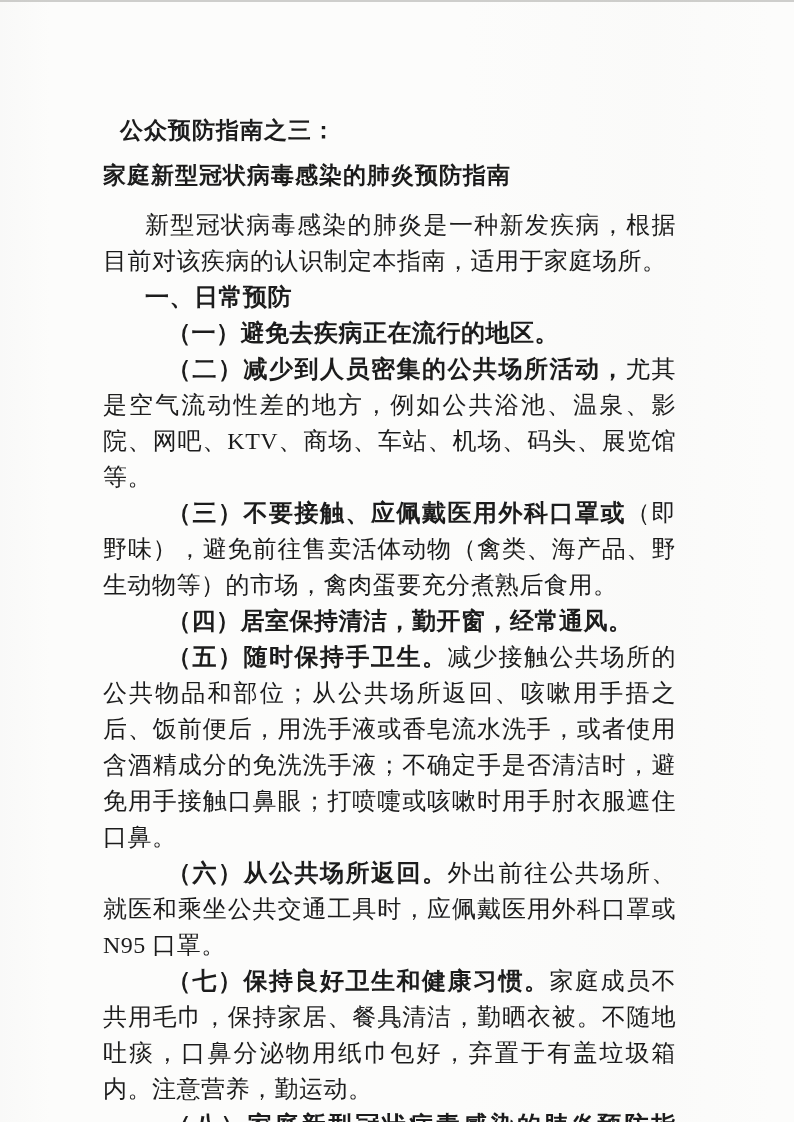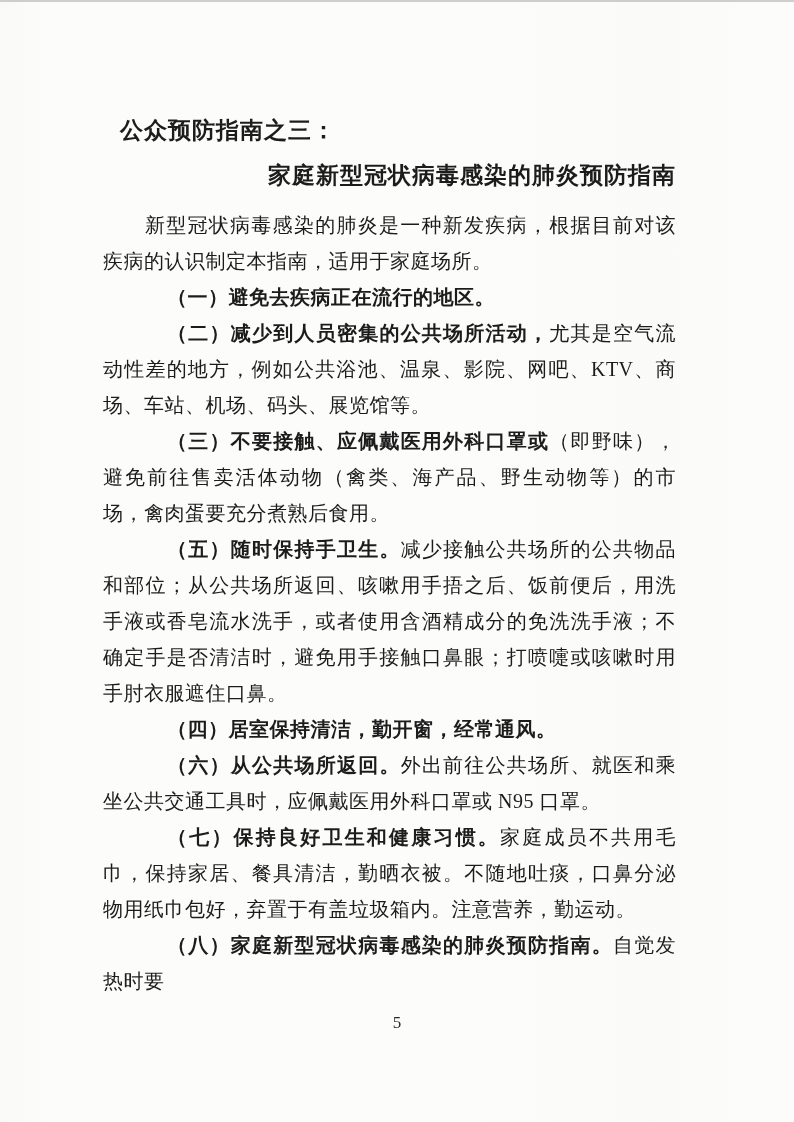--- a/index.html
+++ b/index.html
@@ -37,28 +37,28 @@
   .kicker {
     font-size: 23px;
     font-weight: bold;
     line-height: 30px;
     margin: 0 0 0 17px;
     letter-spacing: 1px;
   }
   .doc-title {
     font-size: 23px;
     font-weight: bold;
-    text-align: right;
+    text-align: left;
     line-height: 30px;
     margin-top: 15px;
     letter-spacing: 1px;
   }
   .body-text p {
     margin: 0;
-    font-size: 20px;
+    font-size: 24px;
     line-height: 36px;
     text-align: justify;
     text-indent: 42px;
     letter-spacing: 0.5px;
   }
   .body-text .intro {
     margin-top: 16px;
   }
   .section-heading {
     font-size: 21px;
@@ -93,30 +93,31 @@
   <div class="content">
 
     <h2 class="kicker">公众预防指南之三：</h2>
 
     <h1 class="doc-title">家庭新型冠状病毒感染的肺炎预防指南</h1>
 
     <div class="body-text">
 
       <p class="intro">新型冠状病毒感染的肺炎是一种新发疾病，根据目前对该疾病的认识制定本指南，适用于家庭场所。</p>
 
+      <p class="section-heading">一、日常预防</p>
 
       <p><span class="lead">（一）避免去疾病正在流行的地区。</span><span></span></p>
 
       <p><span class="lead">（二）减少到人员密集的公共场所活动，</span><span>尤其是空气流动性差的地方，例如公共浴池、温泉、影院、网吧、KTV、商场、车站、机场、码头、展览馆等。</span></p>
 
       <p><span class="lead">（三）不要接触、应佩戴医用外科口罩或</span><span>（即野味），避免前往售卖活体动物（禽类、海产品、野生动物等）的市场，禽肉蛋要充分煮熟后食用。</span></p>
 
+      <p><span class="lead">（四）居室保持清洁，勤开窗，经常通风。</span><span></span></p>
+
       <p><span class="lead">（五）随时保持手卫生。</span><span>减少接触公共场所的公共物品和部位；从公共场所返回、咳嗽用手捂之后、饭前便后，用洗手液或香皂流水洗手，或者使用含酒精成分的免洗洗手液；不确定手是否清洁时，避免用手接触口鼻眼；打喷嚏或咳嗽时用手肘衣服遮住口鼻。</span></p>
-
-      <p><span class="lead">（四）居室保持清洁，勤开窗，经常通风。</span><span></span></p>
 
       <p><span class="lead">（六）从公共场所返回。</span><span>外出前往公共场所、就医和乘坐公共交通工具时，应佩戴医用外科口罩或 N95 口罩。</span></p>
 
       <p><span class="lead">（七）保持良好卫生和健康习惯。</span><span>家庭成员不共用毛巾，保持家居、餐具清洁，勤晒衣被。不随地吐痰，口鼻分泌物用纸巾包好，弃置于有盖垃圾箱内。注意营养，勤运动。</span></p>
 
       <p><span class="lead">（八）家庭新型冠状病毒感染的肺炎预防指南。</span><span>自觉发热时要</span></p>
 
     </div>
   </div>
 

